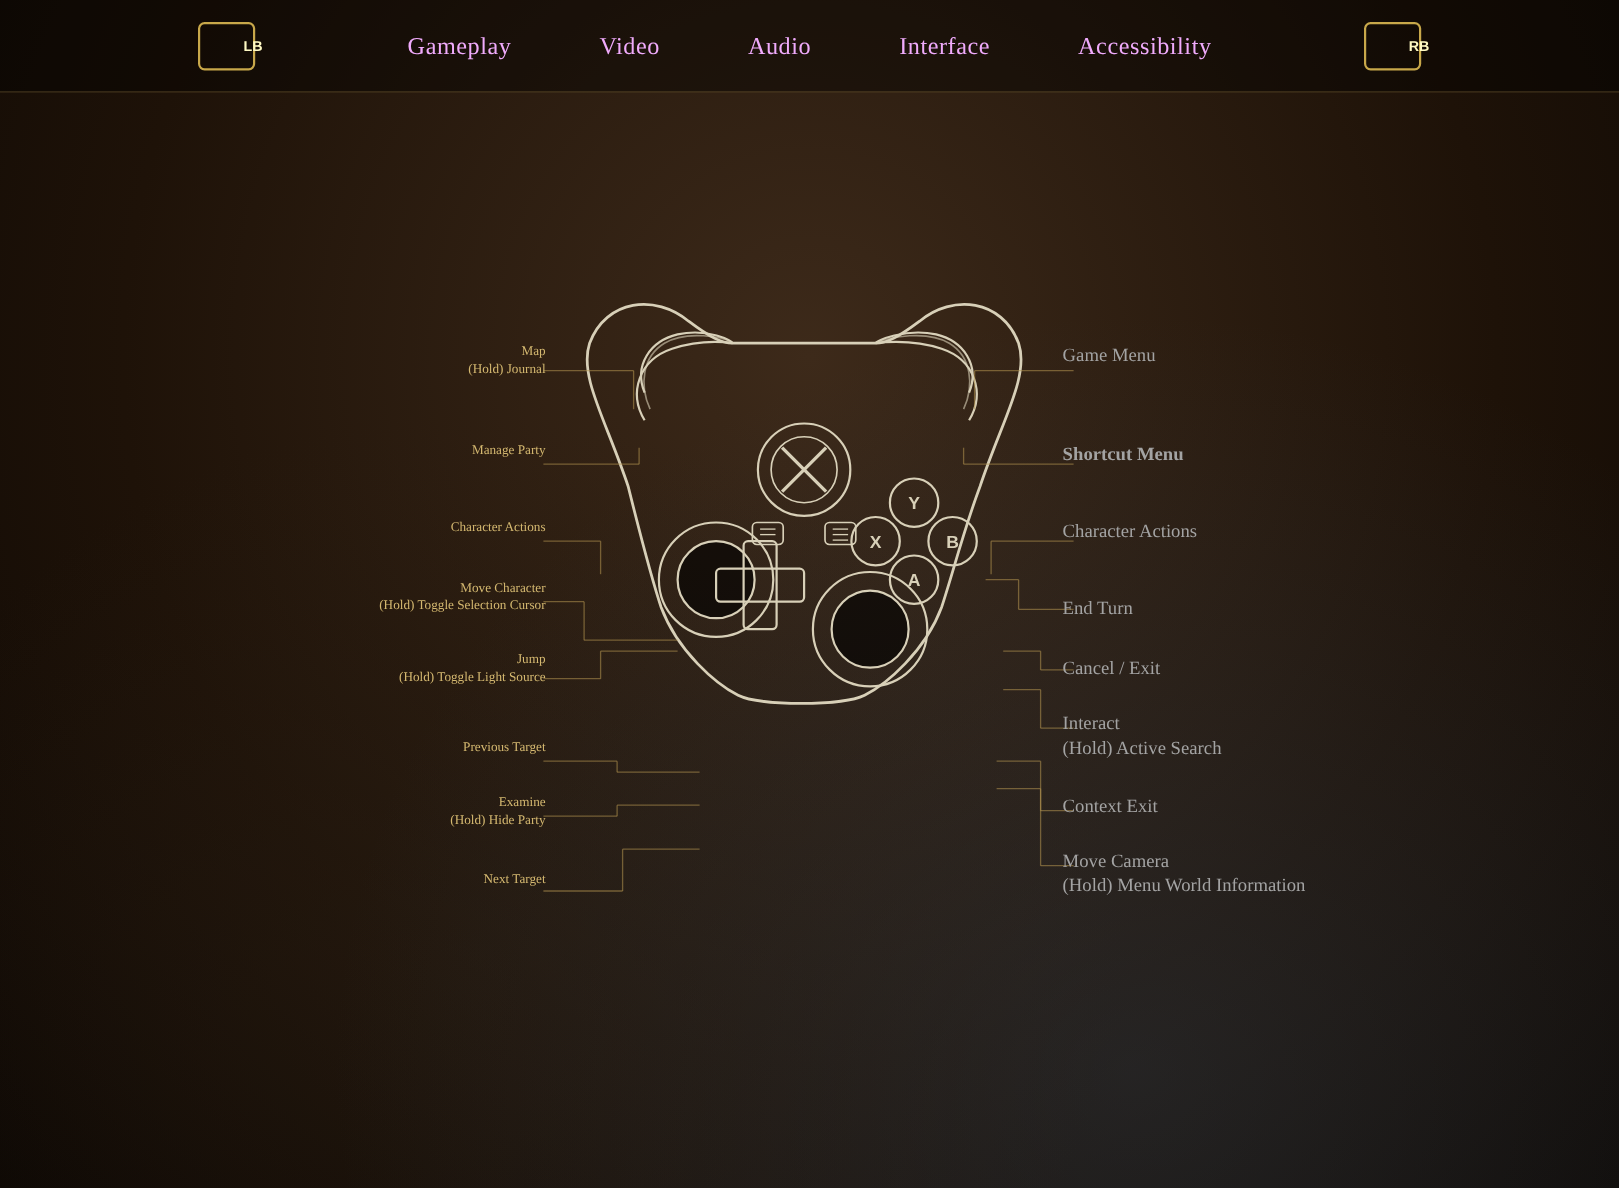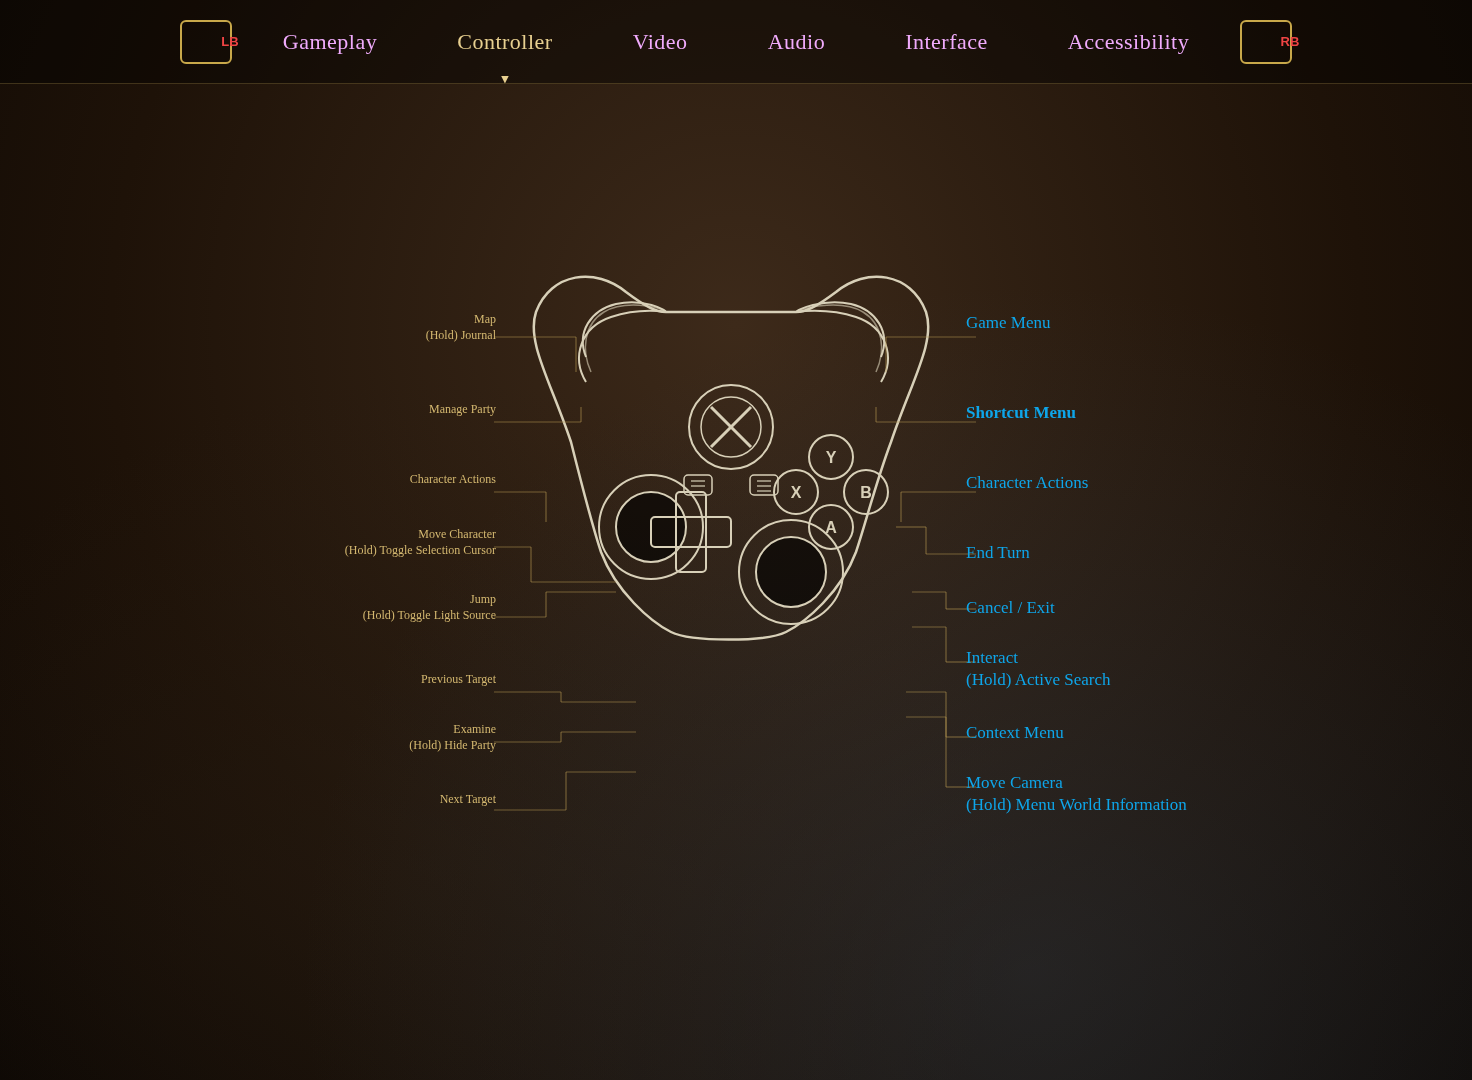--- a/index.html
+++ b/index.html
@@ -49,21 +49,21 @@
 
     .nav-lb, .nav-rb {
       position: absolute;
       width: 44px;
       height: 44px;
       border: 2px solid #c8a84a;
       border-radius: 6px;
       display: flex;
       align-items: center;
       justify-content: center;
-      color: #ef4444;
+      color: #fef9c3;
       font-size: 13px;
       font-weight: bold;
       font-family: Arial, sans-serif;
       cursor: pointer;
       padding-left: 48px;
     }
 
     .nav-lb { left: 180px; }
     .nav-rb { right: 180px; }
 
@@ -152,40 +152,37 @@
     .labels-right {
       position: absolute;
       right: 0;
       top: 0;
       width: 320px;
       height: 100%;
     }
 
     .label-item-right {
       text-align: left;
-      color: #0ea5e9;
+      color: #a3a3a3;
       font-size: 17px;
       line-height: 1.3;
       position: absolute;
     }
   </style>
 </head>
 <body>
 
 <div class="bg"></div>
 
 <nav class="navbar">
   <div class="nav-lb">LB</div>
 
   <div class="nav-tabs">
     <div class="nav-tab">
       <span>Gameplay</span>
-    </div>
-    <div class="nav-tab active">
-      <span>Controller</span>
     </div>
     <div class="nav-tab">
       <span>Video</span>
     </div>
     <div class="nav-tab">
       <span>Audio</span>
     </div>
     <div class="nav-tab">
       <span>Interface</span>
     </div>
@@ -378,21 +375,21 @@
         <div>End Turn</div>
       </div>
       <div class="label-item-right" style="top:365px; left:0;">
         <div>Cancel / Exit</div>
       </div>
       <div class="label-item-right" style="top:415px; left:0;">
         <div>Interact</div>
         <div>(Hold) Active Search</div>
       </div>
       <div class="label-item-right" style="top:490px; left:0;">
-        <div>Context Menu</div>
+        <div>Context Exit</div>
       </div>
       <div class="label-item-right" style="top:540px; left:0;">
         <div>Move Camera</div>
         <div>(Hold) Menu World Information</div>
       </div>
     </div>
 
   </div>
 </div>
 

